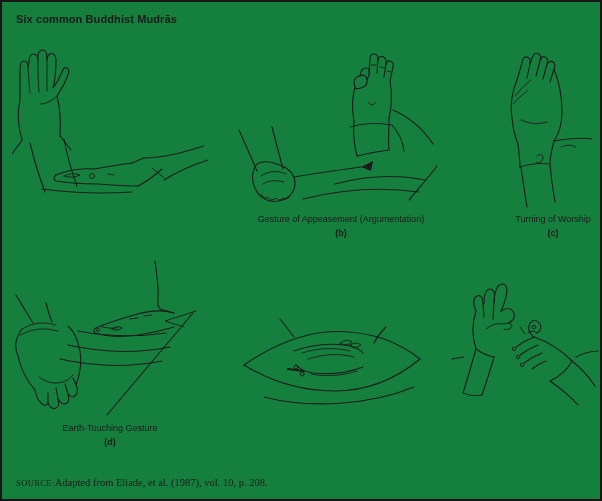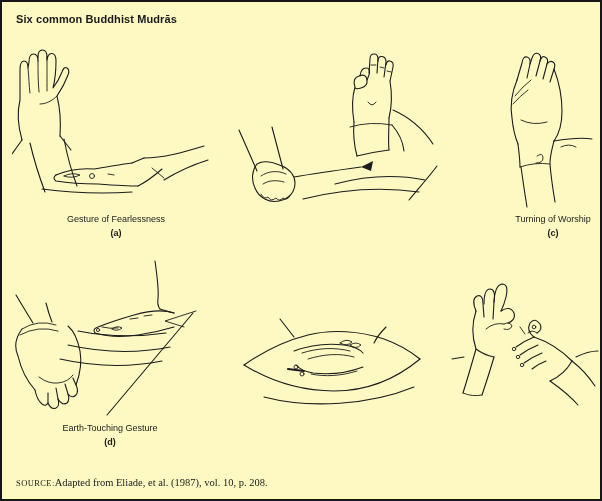--- a/index.html
+++ b/index.html
@@ -1,18 +1,18 @@
 <!DOCTYPE html>
 <html><head>
 <meta charset="utf-8">
 <style>
   html,body{margin:0;padding:0;background:#e8e8e8;}
   .fig{
     position:relative; width:602px; height:501px; box-sizing:border-box;
-    background:#fef9c3; border:2px solid #161616; overflow:hidden;
+    background:#15803d; border:2px solid #161616; overflow:hidden;
     font-family:"Liberation Sans", sans-serif; color:#1a1a1a;
   }
   .title{
     position:absolute; left:14px; top:11px;
     font-size:11px; font-weight:700; letter-spacing:0.1px;
   }
   .ill{ position:absolute; }
   .ill path, .ill circle{ fill:none; stroke:#1c1c1c; stroke-width:1.1;
     stroke-linecap:round; stroke-linejoin:round; }
   .ill .thin{ stroke-width:0.9; }
@@ -52,24 +52,20 @@
       <circle class="thin" cx="80" cy="128" r="2.5"></circle>
       <path class="thin" d="M96 126 L102 127"></path>
       <path d="M120 115 L132 110"></path>
       <path d="M192 98 C172 104 152 110 132 110"></path>
       <path d="M196 112 C180 117 165 124 152 132"></path>
       <path class="thin" d="M140 120 L152 130"></path>
       <path d="M126 138 C134 134 142 128 150 121"></path>
       <path d="M30 141 C60 145 92 146 120 144"></path>
     </g>
   </svg>
-  <div class="caption" style="left:14px; top:212px; width:200px;">
-    <span class="cap-text">Gesture of Fearlessness</span>
-    <span class="cap-letter">(a)</span>
-  </div>
 
   <svg class="ill" style="left:235px; top:48px;" width="210" height="160" viewBox="0 0 210 160">
     <g>
       <path d="M20 114 C15 120 14 130 18 138 C22 148 32 153 42 151 C52 149 58 142 58 133 C58 126 53 119 45 116 C36 112 26 110 20 114"></path>
       <path class="thin" d="M24 144 Q27 150 31 147 Q34 152 39 148 Q42 152 46 148 Q50 151 53 146"></path>
       <path class="thin" d="M24 126 C31 121 41 120 49 124"></path>
       <path class="thin" d="M26 134 C32 130 40 130 47 132"></path>
       <path d="M2 80 L20 121"></path>
       <path d="M35 77 L46 119"></path>
     </g>
@@ -92,20 +88,24 @@
     </g>
     <g>
       <path d="M156 60 C172 67 186 79 196 94"></path>
       <path d="M200 116 C191 128 181 139 172 150"></path>
       <path d="M57 127 C80 123 102 120 124 117"></path>
       <path class="fill" d="M124 117 L136 111 L134 121 Z"></path>
       <path d="M98 134 C128 126 158 124 188 130"></path>
       <path d="M66 149 C106 139 146 137 182 142"></path>
     </g>
   </svg>
+  <div class="caption" style="left:229px; top:212px; width:220px;">
+    <span class="cap-text">Gesture of Appeasement (Argumentation)</span>
+    <span class="cap-letter">(b)</span>
+  </div>
 
   <svg class="ill" style="left:455px; top:48px;" width="142" height="160" viewBox="0 0 142 160">
     <g>
       <path d="M60 30 L65 13 Q66 6 70 7 Q74 8 73 14 L70 28"></path>
       <path d="M73 14 L75 8 Q77 2 81 3.5 Q85 5 83 11 L79 26"></path>
       <path d="M83 11 Q85 5 88 7 Q92 9 90 14 L86 29"></path>
       <path d="M90 14 Q93 10 96 12 Q99 14 97 19 L93 32"></path>
       <path d="M60 30 C55 42 53 56 55 68 C56 78 58 87 61 94"></path>
       <path class="thin" d="M58 46 Q66 36 74 30"></path>
       <path class="thin" d="M56 54 Q63 46 71 40"></path>

